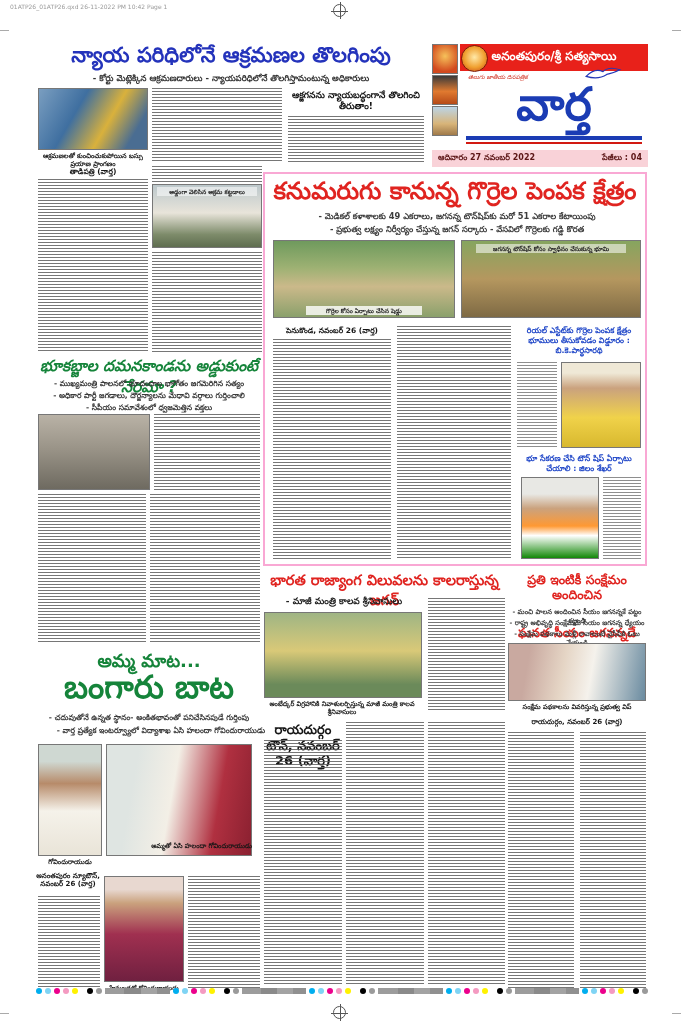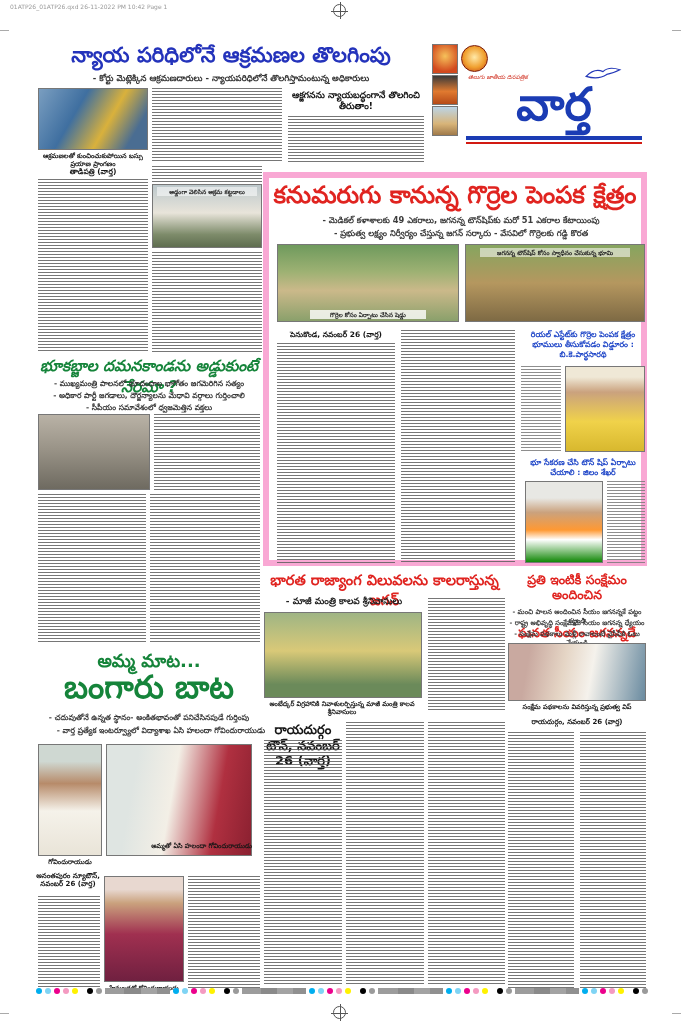--- a/index.html
+++ b/index.html
@@ -21,21 +21,21 @@
   .overlaycap{position:absolute;font-size:6px;font-weight:bold;color:#222;
       background:rgba(255,255,255,.55);text-align:center;line-height:1.2;padding:1px 2px;}
   .regmark{width:11px;height:11px;border:1px solid #555;border-radius:50%;position:absolute;}
   .regmark:before,.regmark:after{content:"";position:absolute;background:#555;}
   .regmark:before{left:50%;top:-3px;bottom:-3px;width:1px;}
   .regmark:after{top:50%;left:-3px;right:-3px;height:1px;}
   .tick{position:absolute;background:#aaa;}
   #colorbar{display:flex;align-items:center;gap:3px;}
   #colorbar .dot{width:6px;height:6px;border-radius:50%;flex:0 0 auto;}
   #colorbar .gbar{height:6px;flex:1 1 auto;background:linear-gradient(to right,#9c9c9c 0 30%,#8a8a8a 30% 55%,#a3a3a3 55% 80%,#909090 80%);}
-  .box{border:6px solid #f9a8d4;box-sizing:border-box;background:#fff;}
+  .box{border:2px solid #f9a8d4;box-sizing:border-box;background:#fff;}
   .banner{background:#e8211a;color:#fff;display:flex;align-items:center;justify-content:center;}
   .datebar{background:#f9d2d8;display:flex;align-items:center;justify-content:space-between;
       padding:0 6px;box-sizing:border-box;font-size:8px;font-weight:bold;color:#5c1616;}
 </style>
 </head>
 <body>
 
 <div id="page">
 
   <div class="abs" style="left:10px;top:3px;font-size:6px;color:#999;">01ATP26_01ATP26.qxd  26-11-2022  PM 10:42  Page 1</div>
@@ -45,32 +45,39 @@
   <div class="tick" style="right:0;top:30px;width:9px;height:1px;"></div>
   <div class="tick" style="left:0;top:1013px;width:9px;height:1px;"></div>
   <div class="tick" style="right:0;top:1013px;width:9px;height:1px;"></div>
 
   <div class="abs" style="left:432px;top:44px;width:26px;height:92px;display:flex;flex-direction:column;gap:1px;">
     <div class="ph" style="flex:1;background:radial-gradient(circle at 50% 40%,#f6c15a,#d2491e 75%);"></div>
     <div class="ph" style="flex:1;background:linear-gradient(#3a3a3a,#e07a30 55%,#b64a18);"></div>
     <div class="ph" style="flex:1;background:linear-gradient(#bcd4e6,#d8b478 60%,#a07a4a);"></div>
   </div>
 
+  <div class="abs banner" style="left:460px;top:44px;width:188px;height:27px;">
+    <span style="font-size:12px;font-weight:bold;">అనంతపురం/శ్రీ సత్యసాయి</span>
+  </div>
   <div class="abs" style="left:461px;top:45px;width:25px;height:25px;border-radius:50%;
        background:radial-gradient(circle at 50% 45%,#ffe9a8,#f0a030 55%,#c03a10);border:1px solid #7a1a08;"></div>
 
   <div class="abs" style="left:468px;top:73px;width:112px;font-size:6px;font-style:italic;color:#d03020;">తెలుగు జాతీయ దినపత్రిక</div>
   <svg class="abs" style="left:584px;top:66px;" width="38" height="15" viewBox="0 0 40 16">
     <path d="M2 11 Q11 2 20 6 Q26 0 38 4 Q30 8 24 9 Q15 15 2 11 Z" fill="none" stroke="#2438b8" stroke-width="1.3"></path>
   </svg>
 
   <div class="abs ctr" style="left:460px;top:78px;width:188px;font-size:46px;line-height:1.15;color:#1b3cb4;font-weight:bold;">వార్త</div>
   <div class="abs" style="left:466px;top:136px;width:176px;height:4px;background:#1b3cb4;"></div>
   <div class="abs" style="left:466px;top:142px;width:176px;height:2px;background:#d21a12;"></div>
 
+  <div class="abs datebar" style="left:432px;top:150px;width:216px;height:17px;">
+    <span>ఆదివారం 27 నవంబర్ 2022</span>
+    <span>పేజీలు : 04</span>
+  </div>
 
   <div class="abs ctr hl-blue" style="left:36px;top:44px;width:390px;font-size:21px;line-height:1.1;">న్యాయ పరిధిలోనే ఆక్రమణల తొలగింపు</div>
   <div class="abs ctr" style="left:36px;top:73px;width:390px;font-size:8.5px;color:#333;font-weight:bold;">- కోర్టు మెట్లెక్కిన ఆక్రమణదారులు - న్యాయపరిధిలోనే తొలగిస్తామంటున్న అధికారులు</div>
 
   <div class="abs ph" style="left:38px;top:88px;width:110px;height:62px;
        background:linear-gradient(120deg,#7a9ec0,#3f6fa0 35%,#d9b13c 62%,#4a6d92 85%);"></div>
   <div class="abs cap" style="left:32px;top:152px;width:122px;">ఆక్రమణలతో కుంచించుకుపోయిన బస్సు ప్రయాణ ప్రాంగణం</div>
 
   <div class="abs sim" style="left:152px;top:88px;width:130px;height:74px;"></div>
   <div class="abs ctr b" style="left:288px;top:90px;width:136px;font-size:9px;line-height:1.25;color:#111;">ఆక్జగనను న్యాయబద్ధంగానే తొలగించి తీరుతాం!</div>

